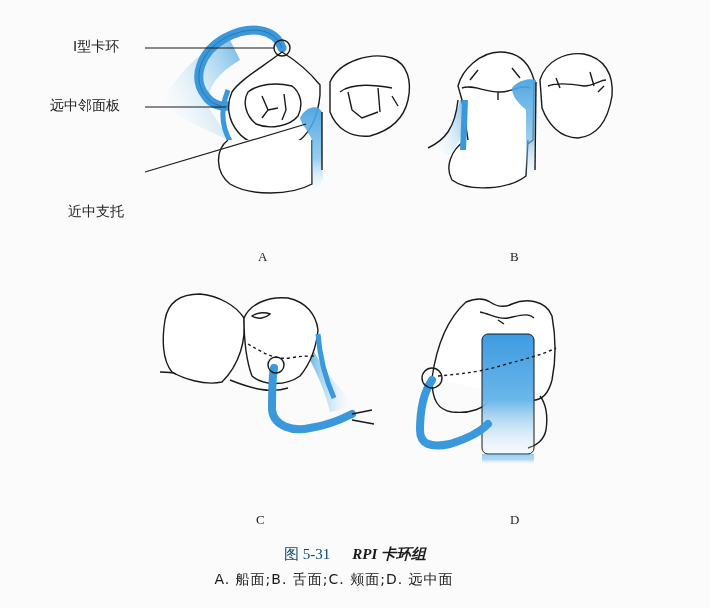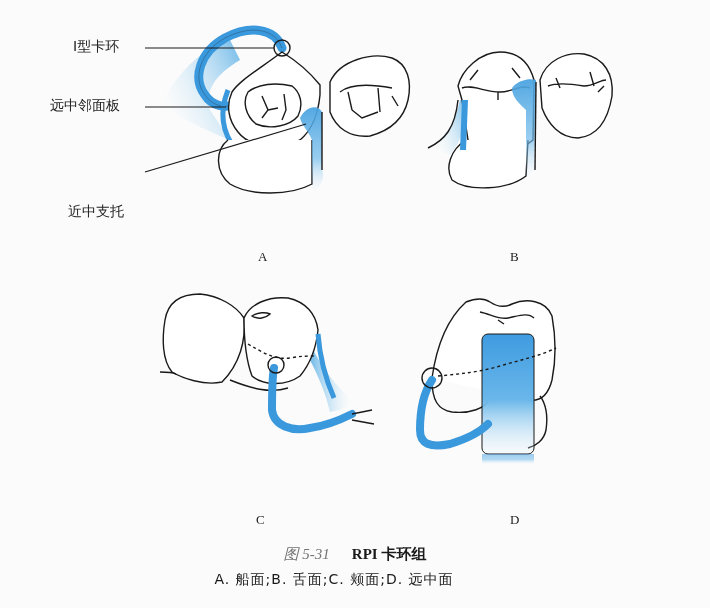--- a/index.html
+++ b/index.html
@@ -14,22 +14,22 @@
     }
     .label.bold { font-weight: normal; }
     .panel-letter {
       position: absolute; font-size: 13px; color: #222;
       font-family: "Liberation Serif", "DejaVu Serif", serif;
     }
     .caption {
       position: absolute; left: 0; width: 710px; text-align: center; top: 545px;
       font-size: 15px;
     }
-    .caption .fig-num { color: #737373; font-family: "Liberation Serif", serif; margin-right: 22px; font-style: italic; }
-    .caption .fig-title { font-weight: bold; font-family: "Liberation Serif", "DejaVu Serif", serif; }
+    .caption .fig-num { color: #0c4a6e; font-family: "Liberation Serif", serif; margin-right: 22px; }
+    .caption .fig-title { font-weight: bold; font-family: "Liberation Serif", "DejaVu Serif", serif; font-style: italic; }
     .sub-caption {
       position: absolute; left: 0; width: 668px; text-align: center; top: 571px;
       font-size: 14px; font-family: "DejaVu Sans", "Liberation Sans", sans-serif; letter-spacing: 1px;
     }
   </style>
 </head>
 <body>
 
 <div class="figure">
 

